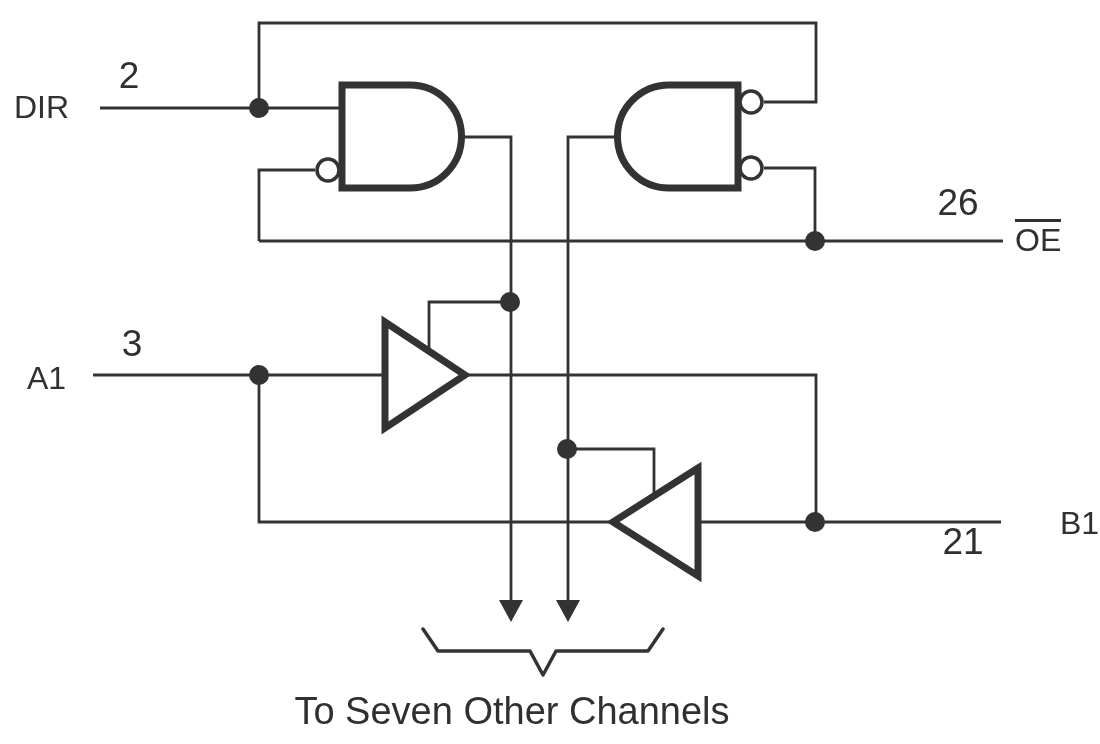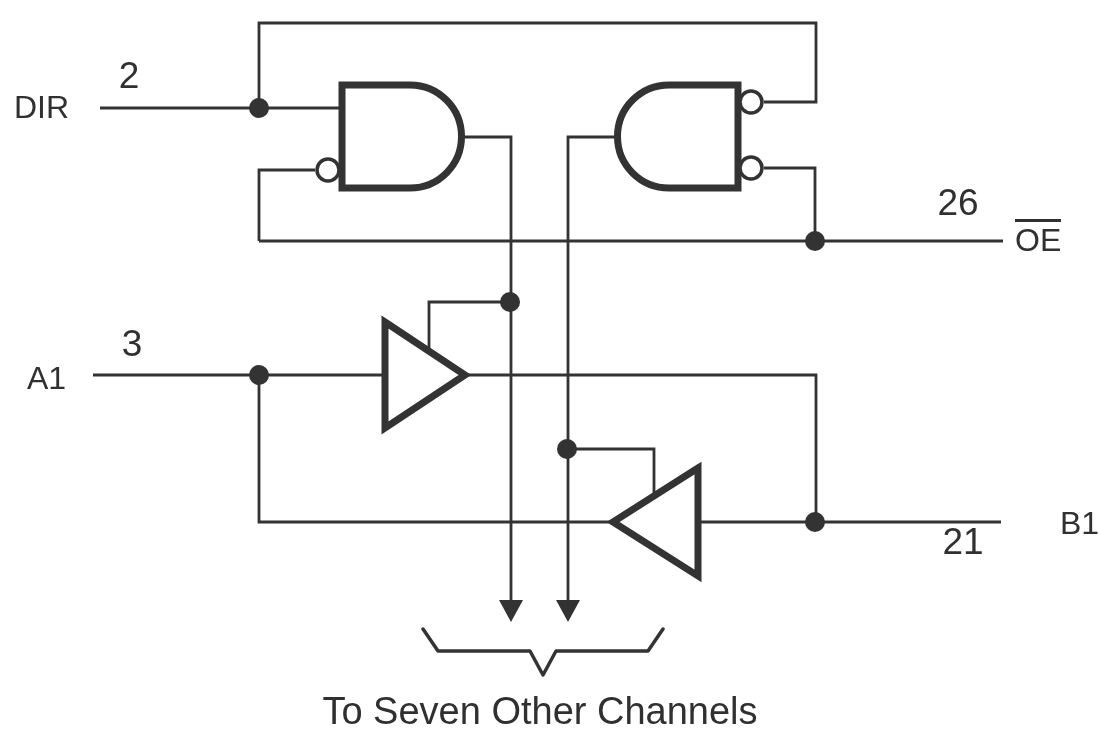--- a/index.html
+++ b/index.html
@@ -112,15 +112,15 @@
 
   <div class="lbl sig" style="left:27px;top:358px;text-align:center;">A1</div>
   <div class="lbl pin" style="left:132px;top:325px;">3</div>
 
   <div class="lbl pin" style="left:958px;top:184px;">26</div>
   <div class="lbl sig" style="left:1015px;top:219px;"><span class="overline">OE</span></div>
 
   <div class="lbl pin" style="left:963px;top:475px;margin-top:48px;">21</div>
   <div class="lbl sig" style="left:1060px;top:503px;">B1</div>
 
-  <div class="lbl caption" style="left:540px;top:691px;">To Seven Other Channels</div>
+  <div class="lbl caption" style="left:512px;top:691px;">To Seven Other Channels</div>
 
 </div>
 
 </body></html>

